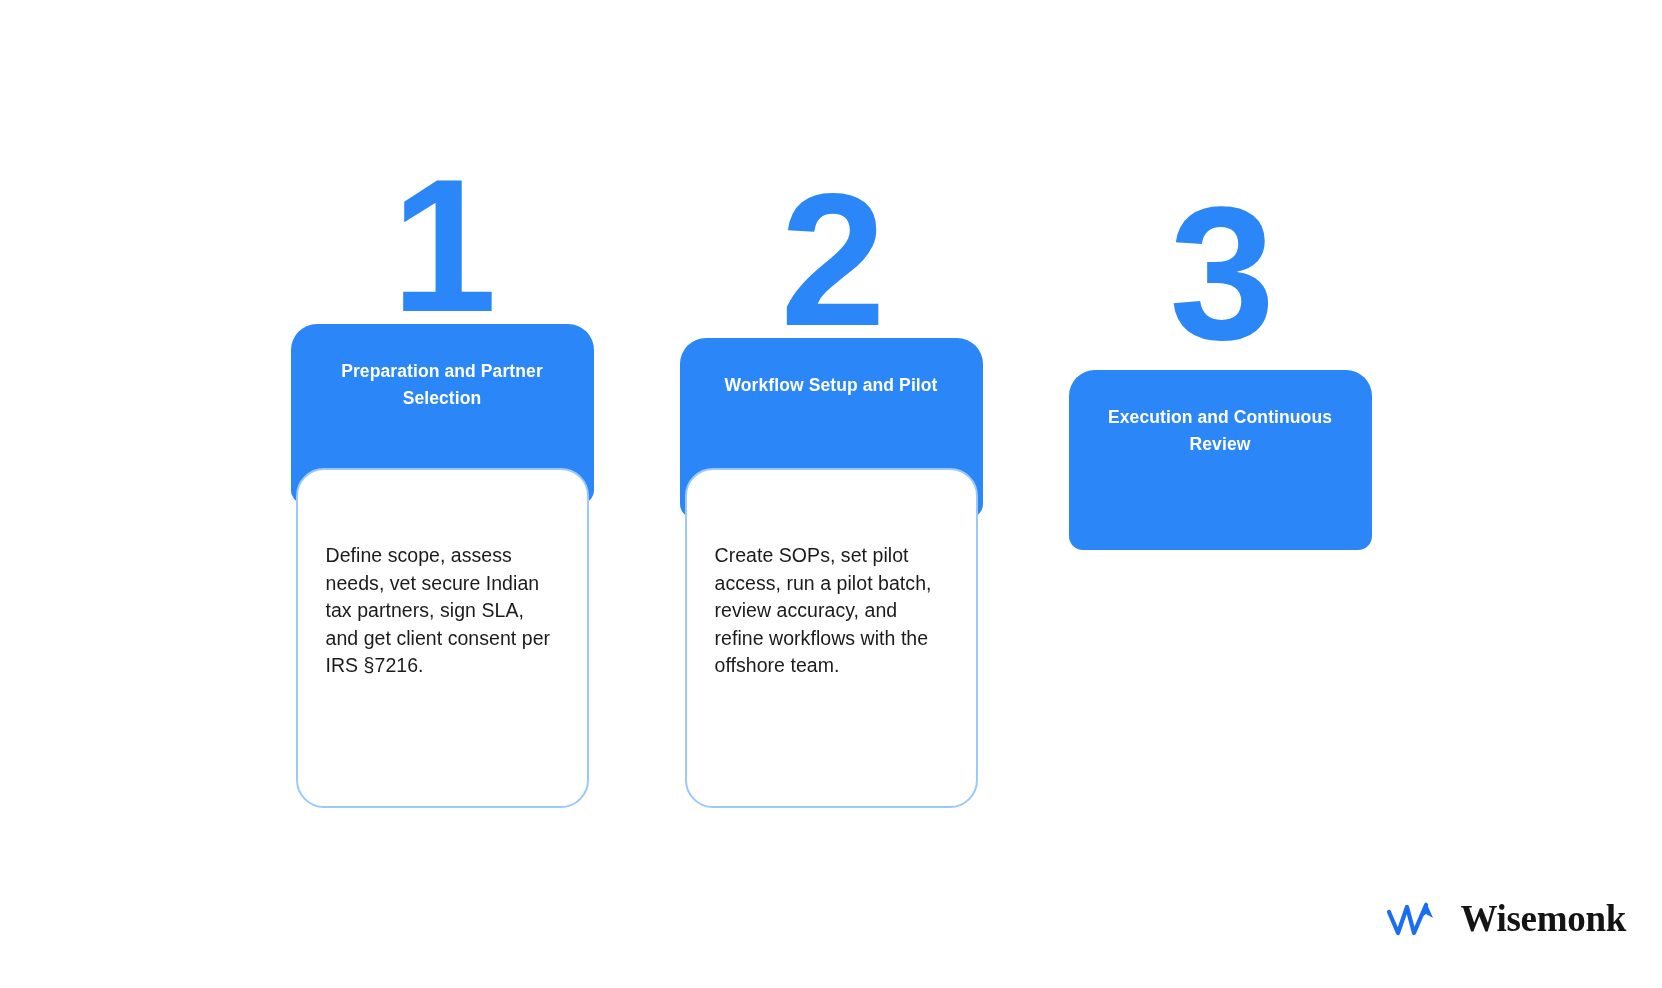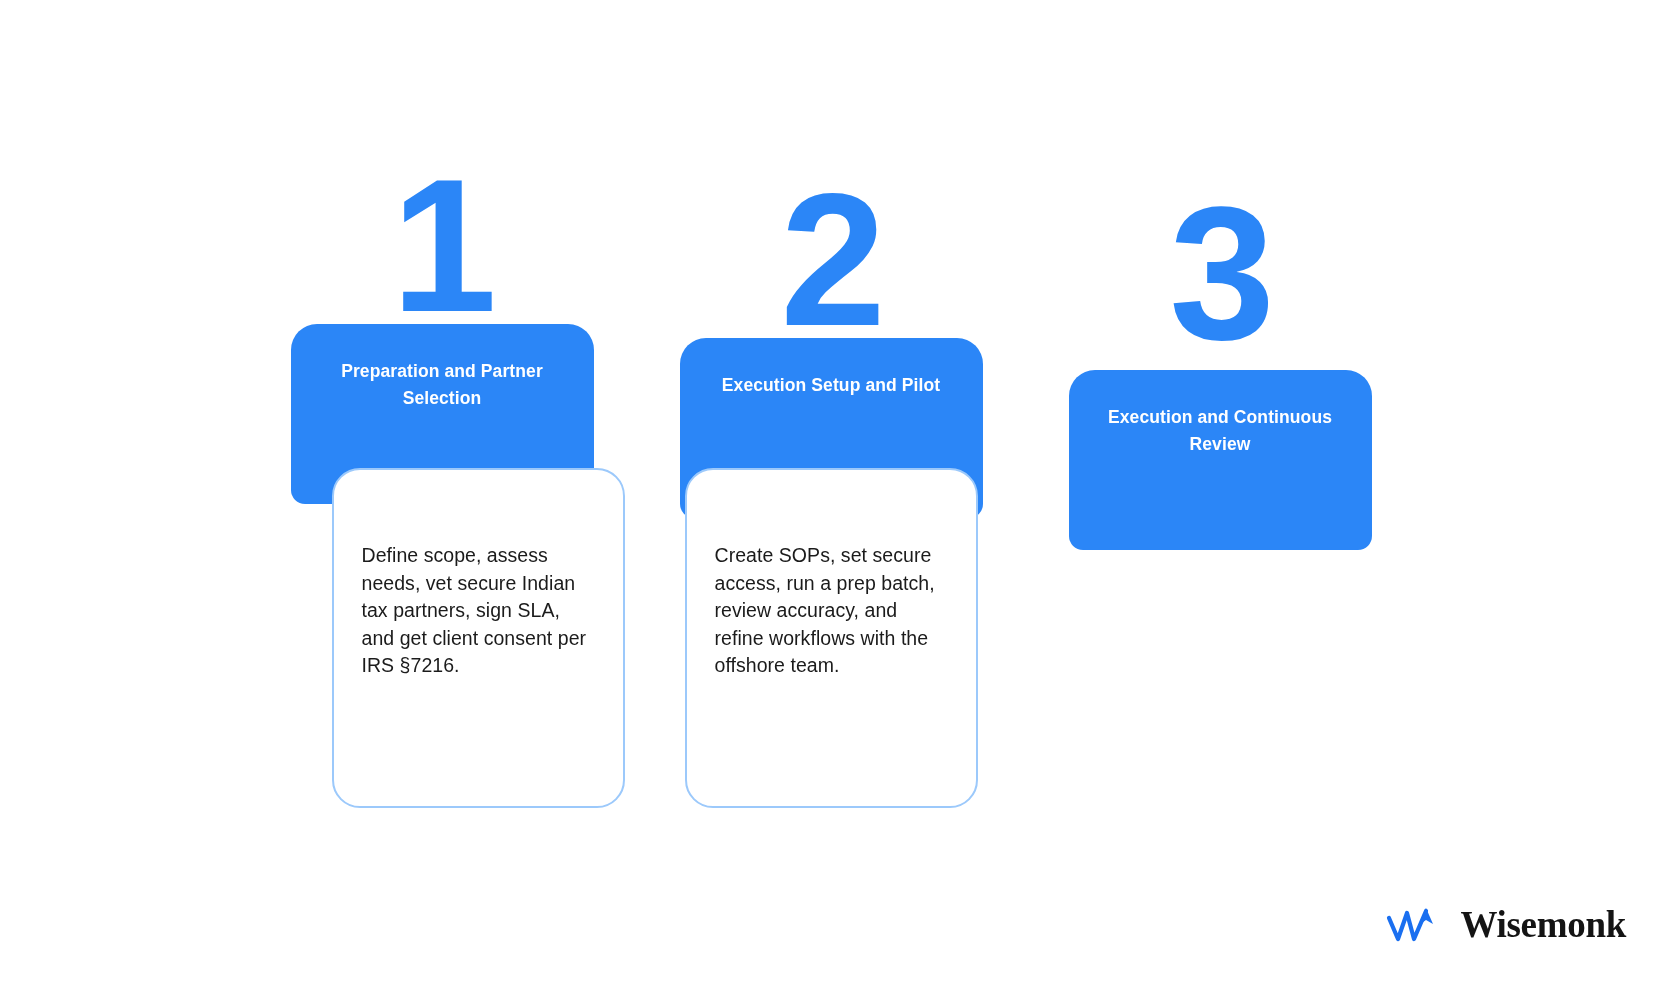--- a/index.html
+++ b/index.html
@@ -93,30 +93,30 @@
 
   
   .step.s1 .step-number { top: 0px; }
   .step.s2 .step-number { top: 14px; }
   .step.s3 .step-number { top: 28px; }
 
   .step.s1 .header-card { top: 174px; justify-content: flex-end; }
   .step.s2 .header-card { top: 188px; }
   .step.s3 .header-card { top: 220px; }
 
-  .step.s1 .body-card { top: 318px; margin-left: 36px; }
+  .step.s1 .body-card { top: 318px; }
   .step.s2 .body-card { top: 318px; }
   .step.s3 .body-card { top: 330px; }
 
   .step.s2 .header-title { padding-top: 0px; }
 
   .brand {
     position: absolute;
     right: 36px;
-    bottom: 42px;
+    bottom: 48px;
     display: flex;
     align-items: center;
     gap: 20px;
     justify-content: flex-end;
   }
   .brand-mark { display: block; }
   .brand-name {
     font-family: "Liberation Serif", serif;
     font-size: 37px;
     font-weight: 700;
@@ -137,24 +137,24 @@
         <div class="header-title">Preparation and Partner Selection</div>
       </div>
       <div class="body-card">
         <div class="body-text">Define scope, assess needs, vet secure Indian tax partners, sign SLA, and get client consent per IRS §7216.</div>
       </div>
     </div>
 
     <div class="step s2">
       <div class="step-number">2</div>
       <div class="header-card">
-        <div class="header-title">Execution Setup and Pilot</div>
+        <div class="header-title">Workflow Setup and Pilot</div>
       </div>
       <div class="body-card">
-        <div class="body-text">Create SOPs, set secure access, run a prep batch, review accuracy, and refine workflows with the offshore team.</div>
+        <div class="body-text">Create SOPs, set pilot access, run a pilot batch, review accuracy, and refine workflows with the offshore team.</div>
       </div>
     </div>
 
     <div class="step s3">
       <div class="step-number">3</div>
       <div class="header-card">
         <div class="header-title">Execution and Continuous Review</div>
       </div>
     </div>
 

